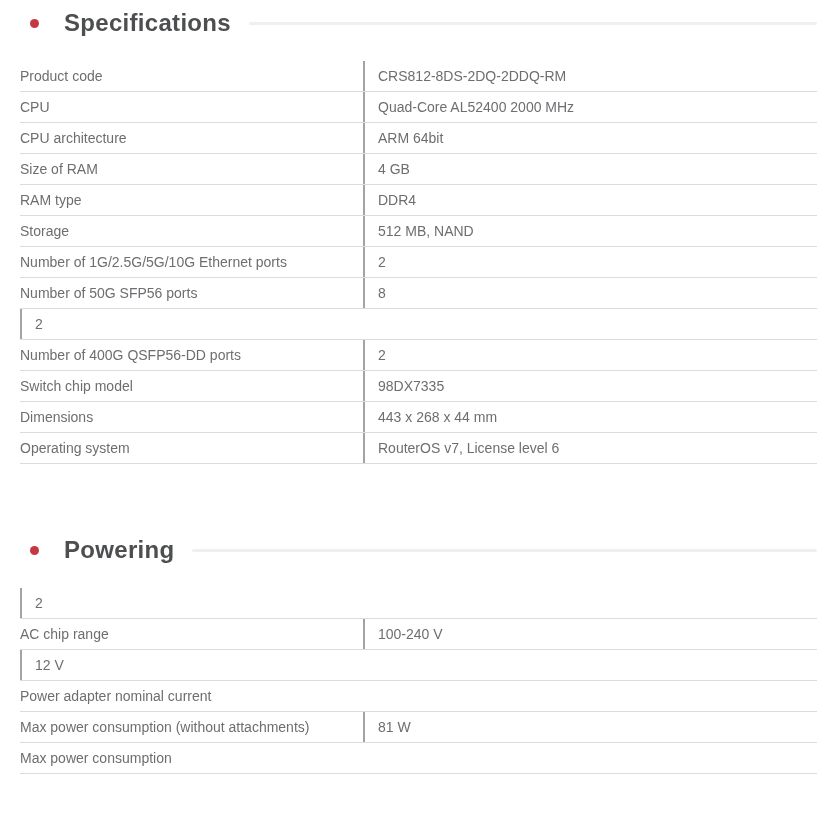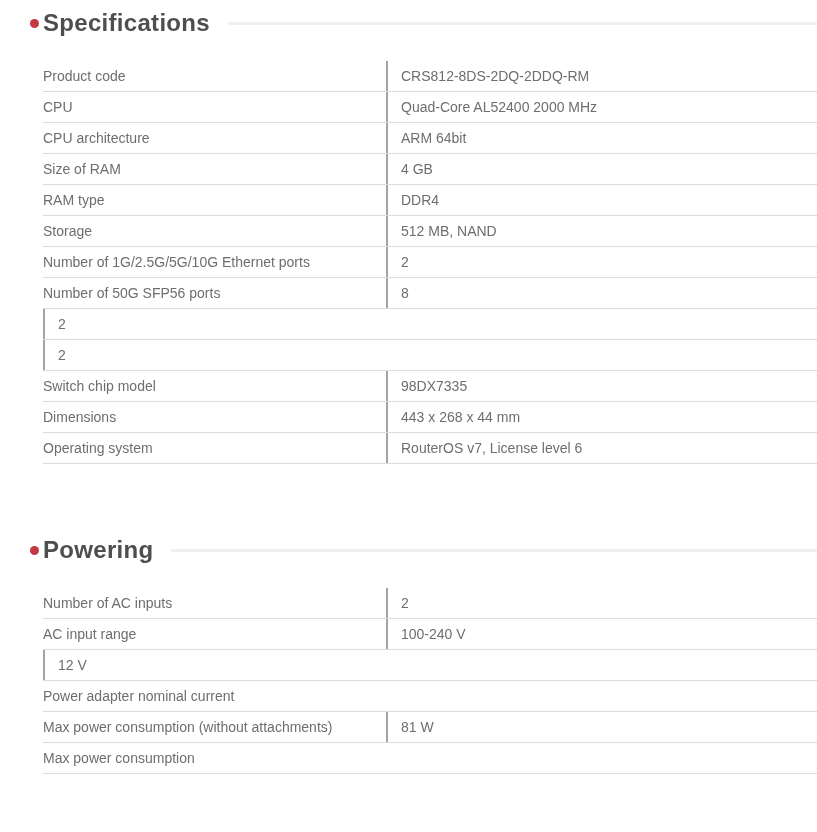--- a/index.html
+++ b/index.html
@@ -20,37 +20,37 @@
     margin-bottom: 24px;
   }
   .section-header .bullet {
     width: 9px;
     height: 9px;
     border-radius: 50%;
     background: #c53842;
     flex: 0 0 auto;
   }
   .section-header .title {
-    margin-left: 4px;
+    margin-left: 25px;
     font-size: 24px;
     font-weight: 700;
     color: #4d4e50;
     letter-spacing: 0.3px;
     white-space: nowrap;
   }
   .section-header .rule {
     flex: 1;
     height: 3px;
     background: #efefef;
     border-radius: 2px;
     margin-left: 18px;
   }
   .section-header.powering { margin-top: 72px; }
 
-  .spec-table { margin-left: 43px; }
+  .spec-table { margin-left: 20px; }
   .spec-row {
     display: flex;
     align-items: stretch;
     border-bottom: 1px solid #dcdcdc;
   }
   .spec-row .cell {
     display: flex;
     align-items: center;
     font-size: 14px;
     color: #6d6e71;
@@ -110,20 +110,21 @@
       <div class="cell value">2</div>
     </div>
     <div class="spec-row">
       <div class="cell label">Number of 50G SFP56 ports</div>
       <div class="cell value">8</div>
     </div>
     <div class="spec-row">
       <div class="cell value">2</div>
     </div>
     <div class="spec-row">
+      <div class="cell label">Number of 400G QSFP56-DD ports</div>
       <div class="cell value">2</div>
     </div>
     <div class="spec-row">
       <div class="cell label">Switch chip model</div>
       <div class="cell value">98DX7335</div>
     </div>
     <div class="spec-row">
       <div class="cell label">Dimensions</div>
       <div class="cell value">443 x 268 x 44 mm</div>
     </div>
@@ -134,25 +135,24 @@
   </div>
 
   <div class="section-header powering">
     <span class="bullet"></span>
     <span class="title">Powering</span>
     <span class="rule"></span>
   </div>
 
   <div class="spec-table">
     <div class="spec-row">
-      <div class="cell label">Number of AC inputs</div>
       <div class="cell value">2</div>
     </div>
     <div class="spec-row">
-      <div class="cell label">AC input range</div>
+      <div class="cell label">AC chip range</div>
       <div class="cell value">100-240 V</div>
     </div>
     <div class="spec-row">
       <div class="cell value">12 V</div>
     </div>
     <div class="spec-row">
       <div class="cell label">Power adapter nominal current</div>
     </div>
     <div class="spec-row">
       <div class="cell label">Max power consumption (without attachments)</div>

